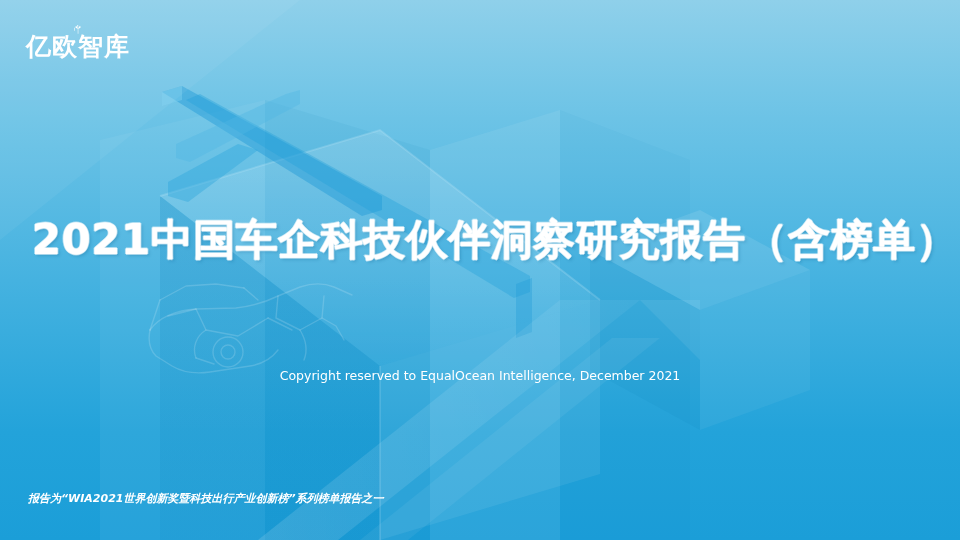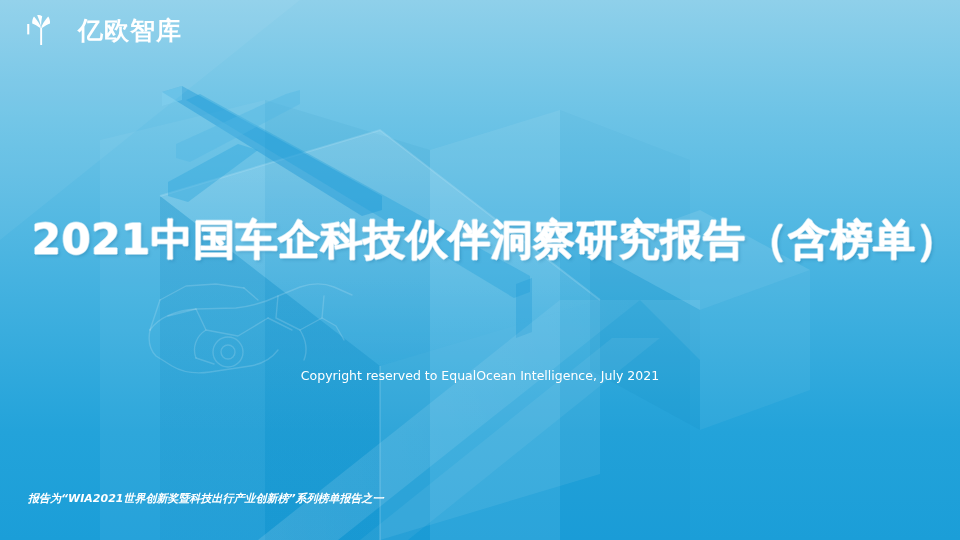--- a/index.html
+++ b/index.html
@@ -30,25 +30,26 @@
     top: 0; left: 0;
     width: 960px;
     height: 540px;
     display: block;
   }
 
   
   .logo {
     position: absolute;
     left: 26px;
-    top: 13px;
+    top: 25px;
     display: flex;
     align-items: center;
-    gap: 22px;
+    gap: 0;
     height: 34px;
+    flex-direction: column;
   }
   .logo-mark {
     width: 30px;
     height: 32px;
     display: block;
   }
   .logo-text {
     color: #ffffff;
     font-size: 25px;
     font-weight: 700;
@@ -219,18 +220,18 @@
                  C12.6 4.2 14.0 8.6 15.1 13.0 Z"></path>
         <path d="M1.2 10.0 h2.1 v10.4 h-2.1 z"></path>
       </g>
     </svg>
     <span class="logo-text">亿欧智库</span>
   </div>
 
   <div class="title">2021中国车企科技伙伴洞察研究报告（含榜单）</div>
 
   <div class="subtitle">
-    <div>Copyright reserved to EqualOcean Intelligence, July 2021</div>
+    <div>Copyright reserved to EqualOcean Intelligence, December 2021</div>
   </div>
 
   <div class="footnote">报告为“WIA2021世界创新奖暨科技出行产业创新榜”系列榜单报告之一</div>
 
 </div>
 
 </body></html>

